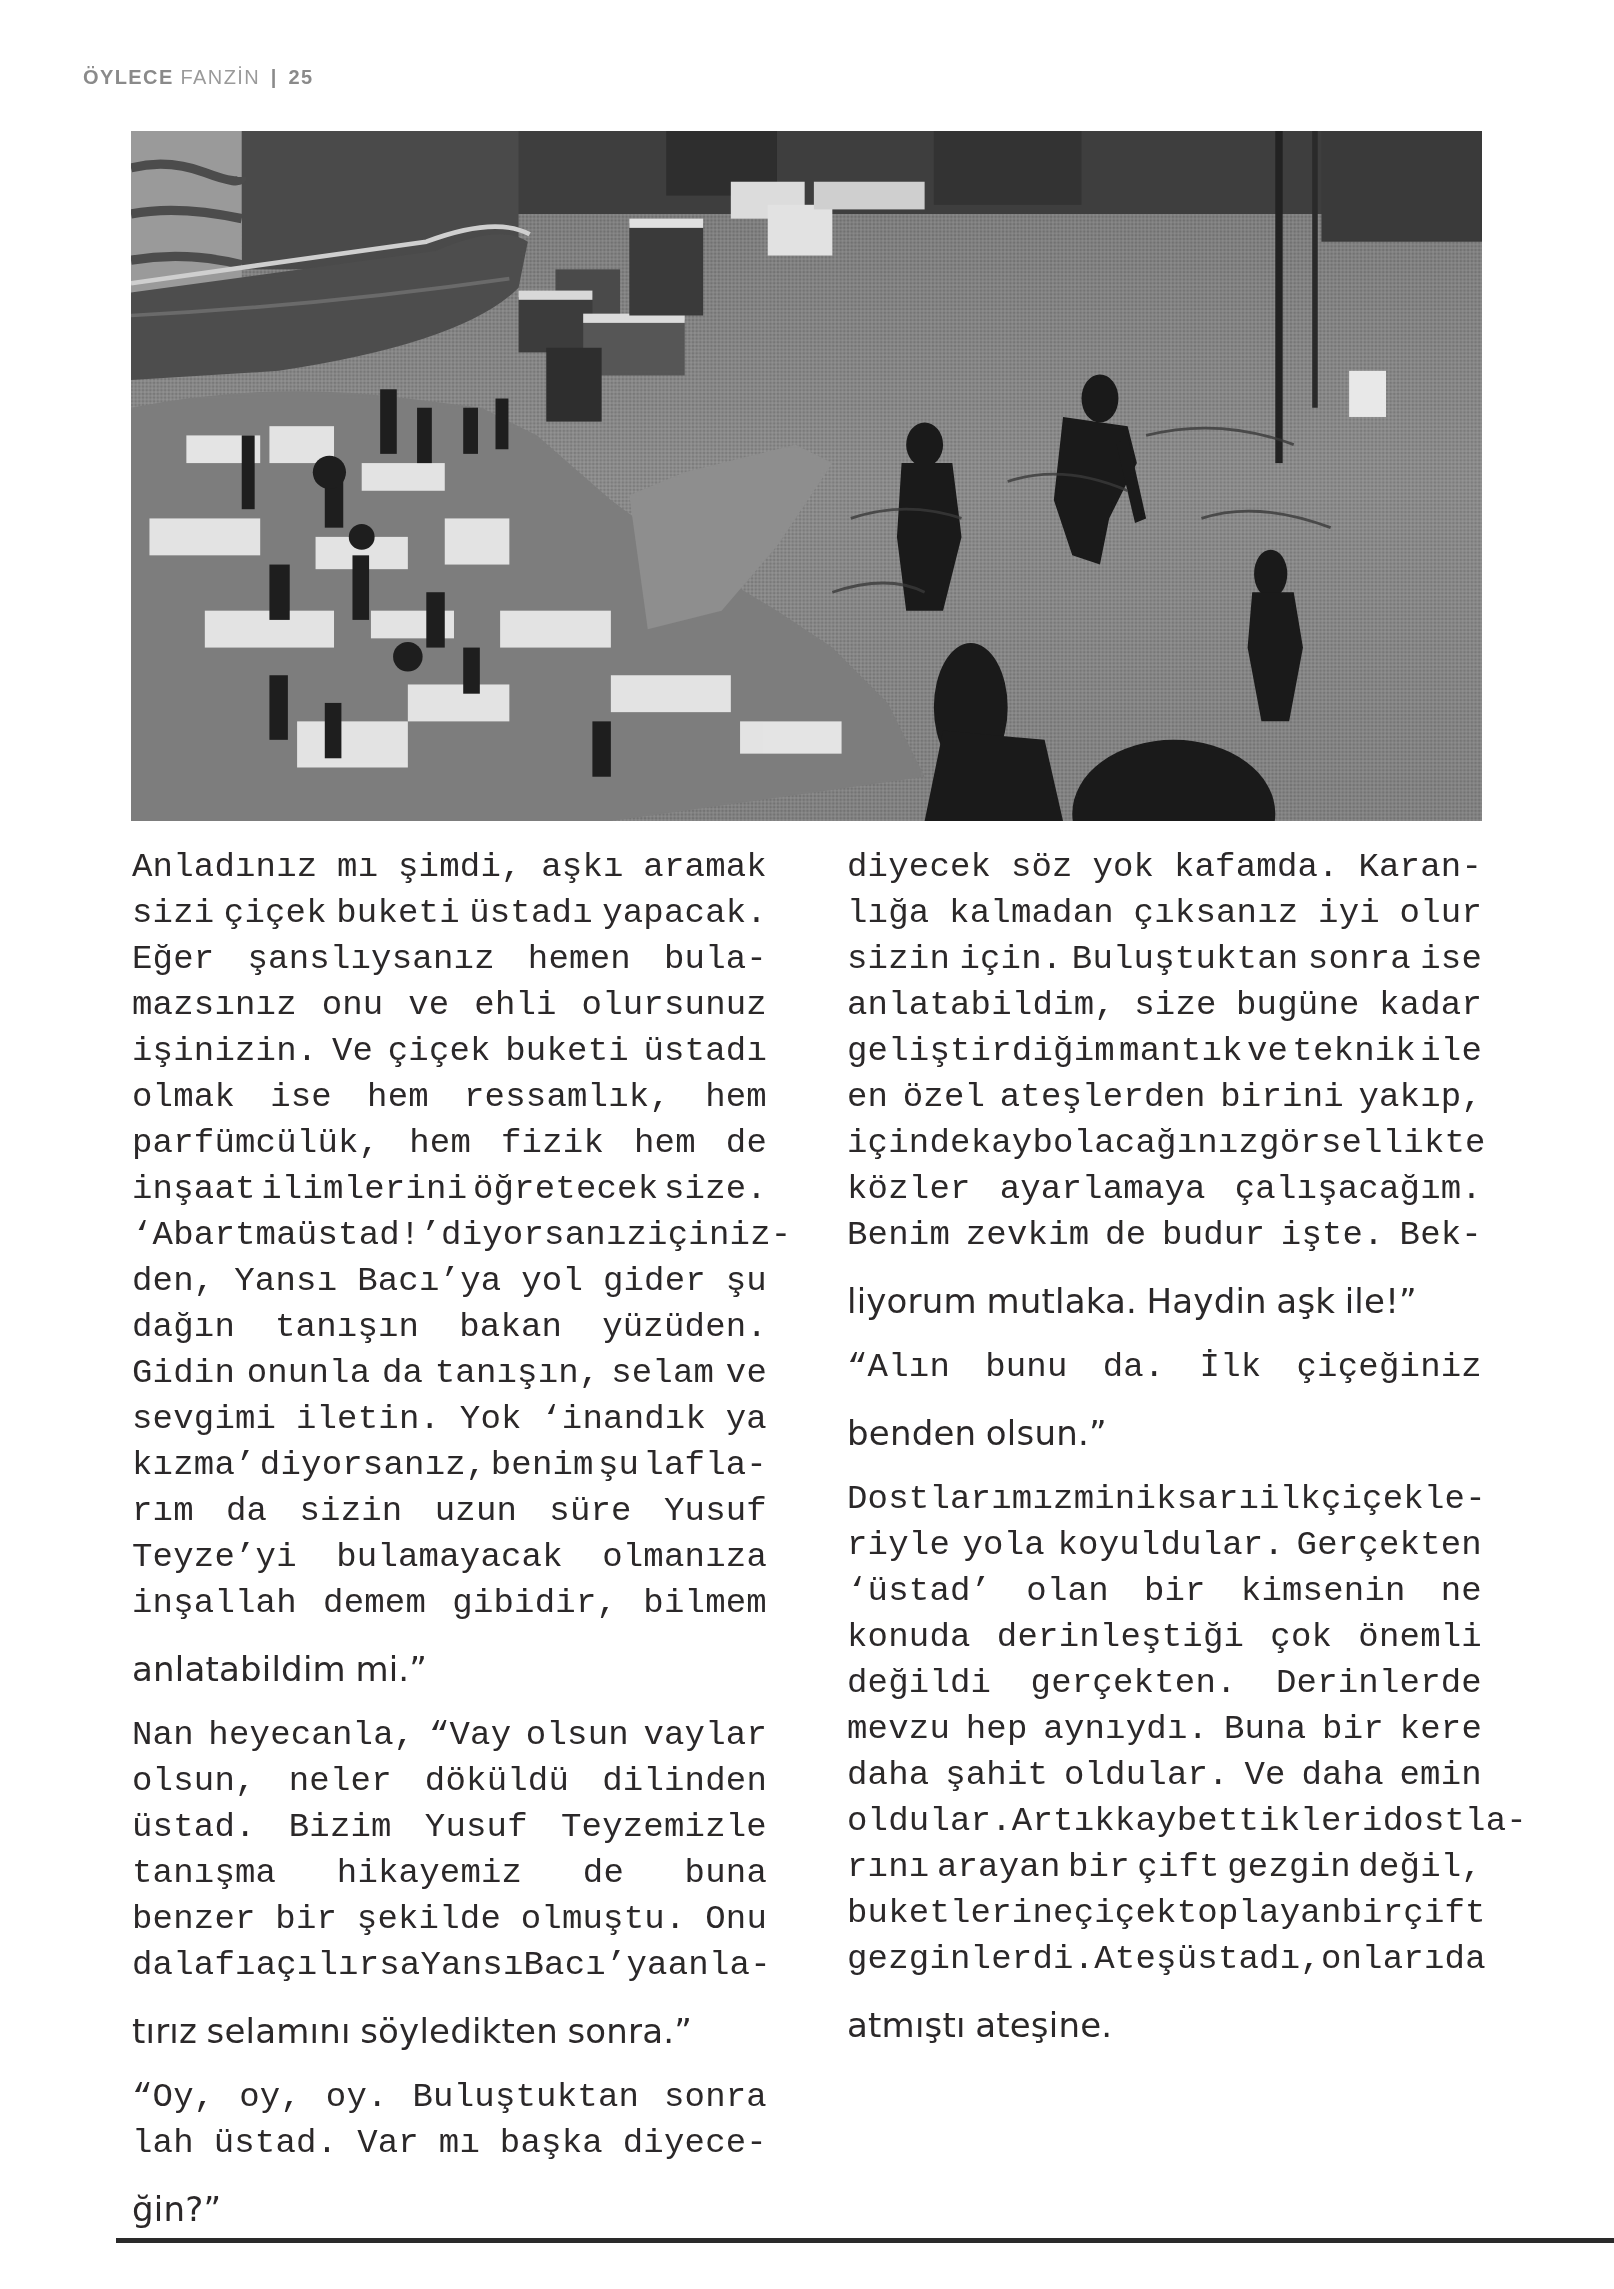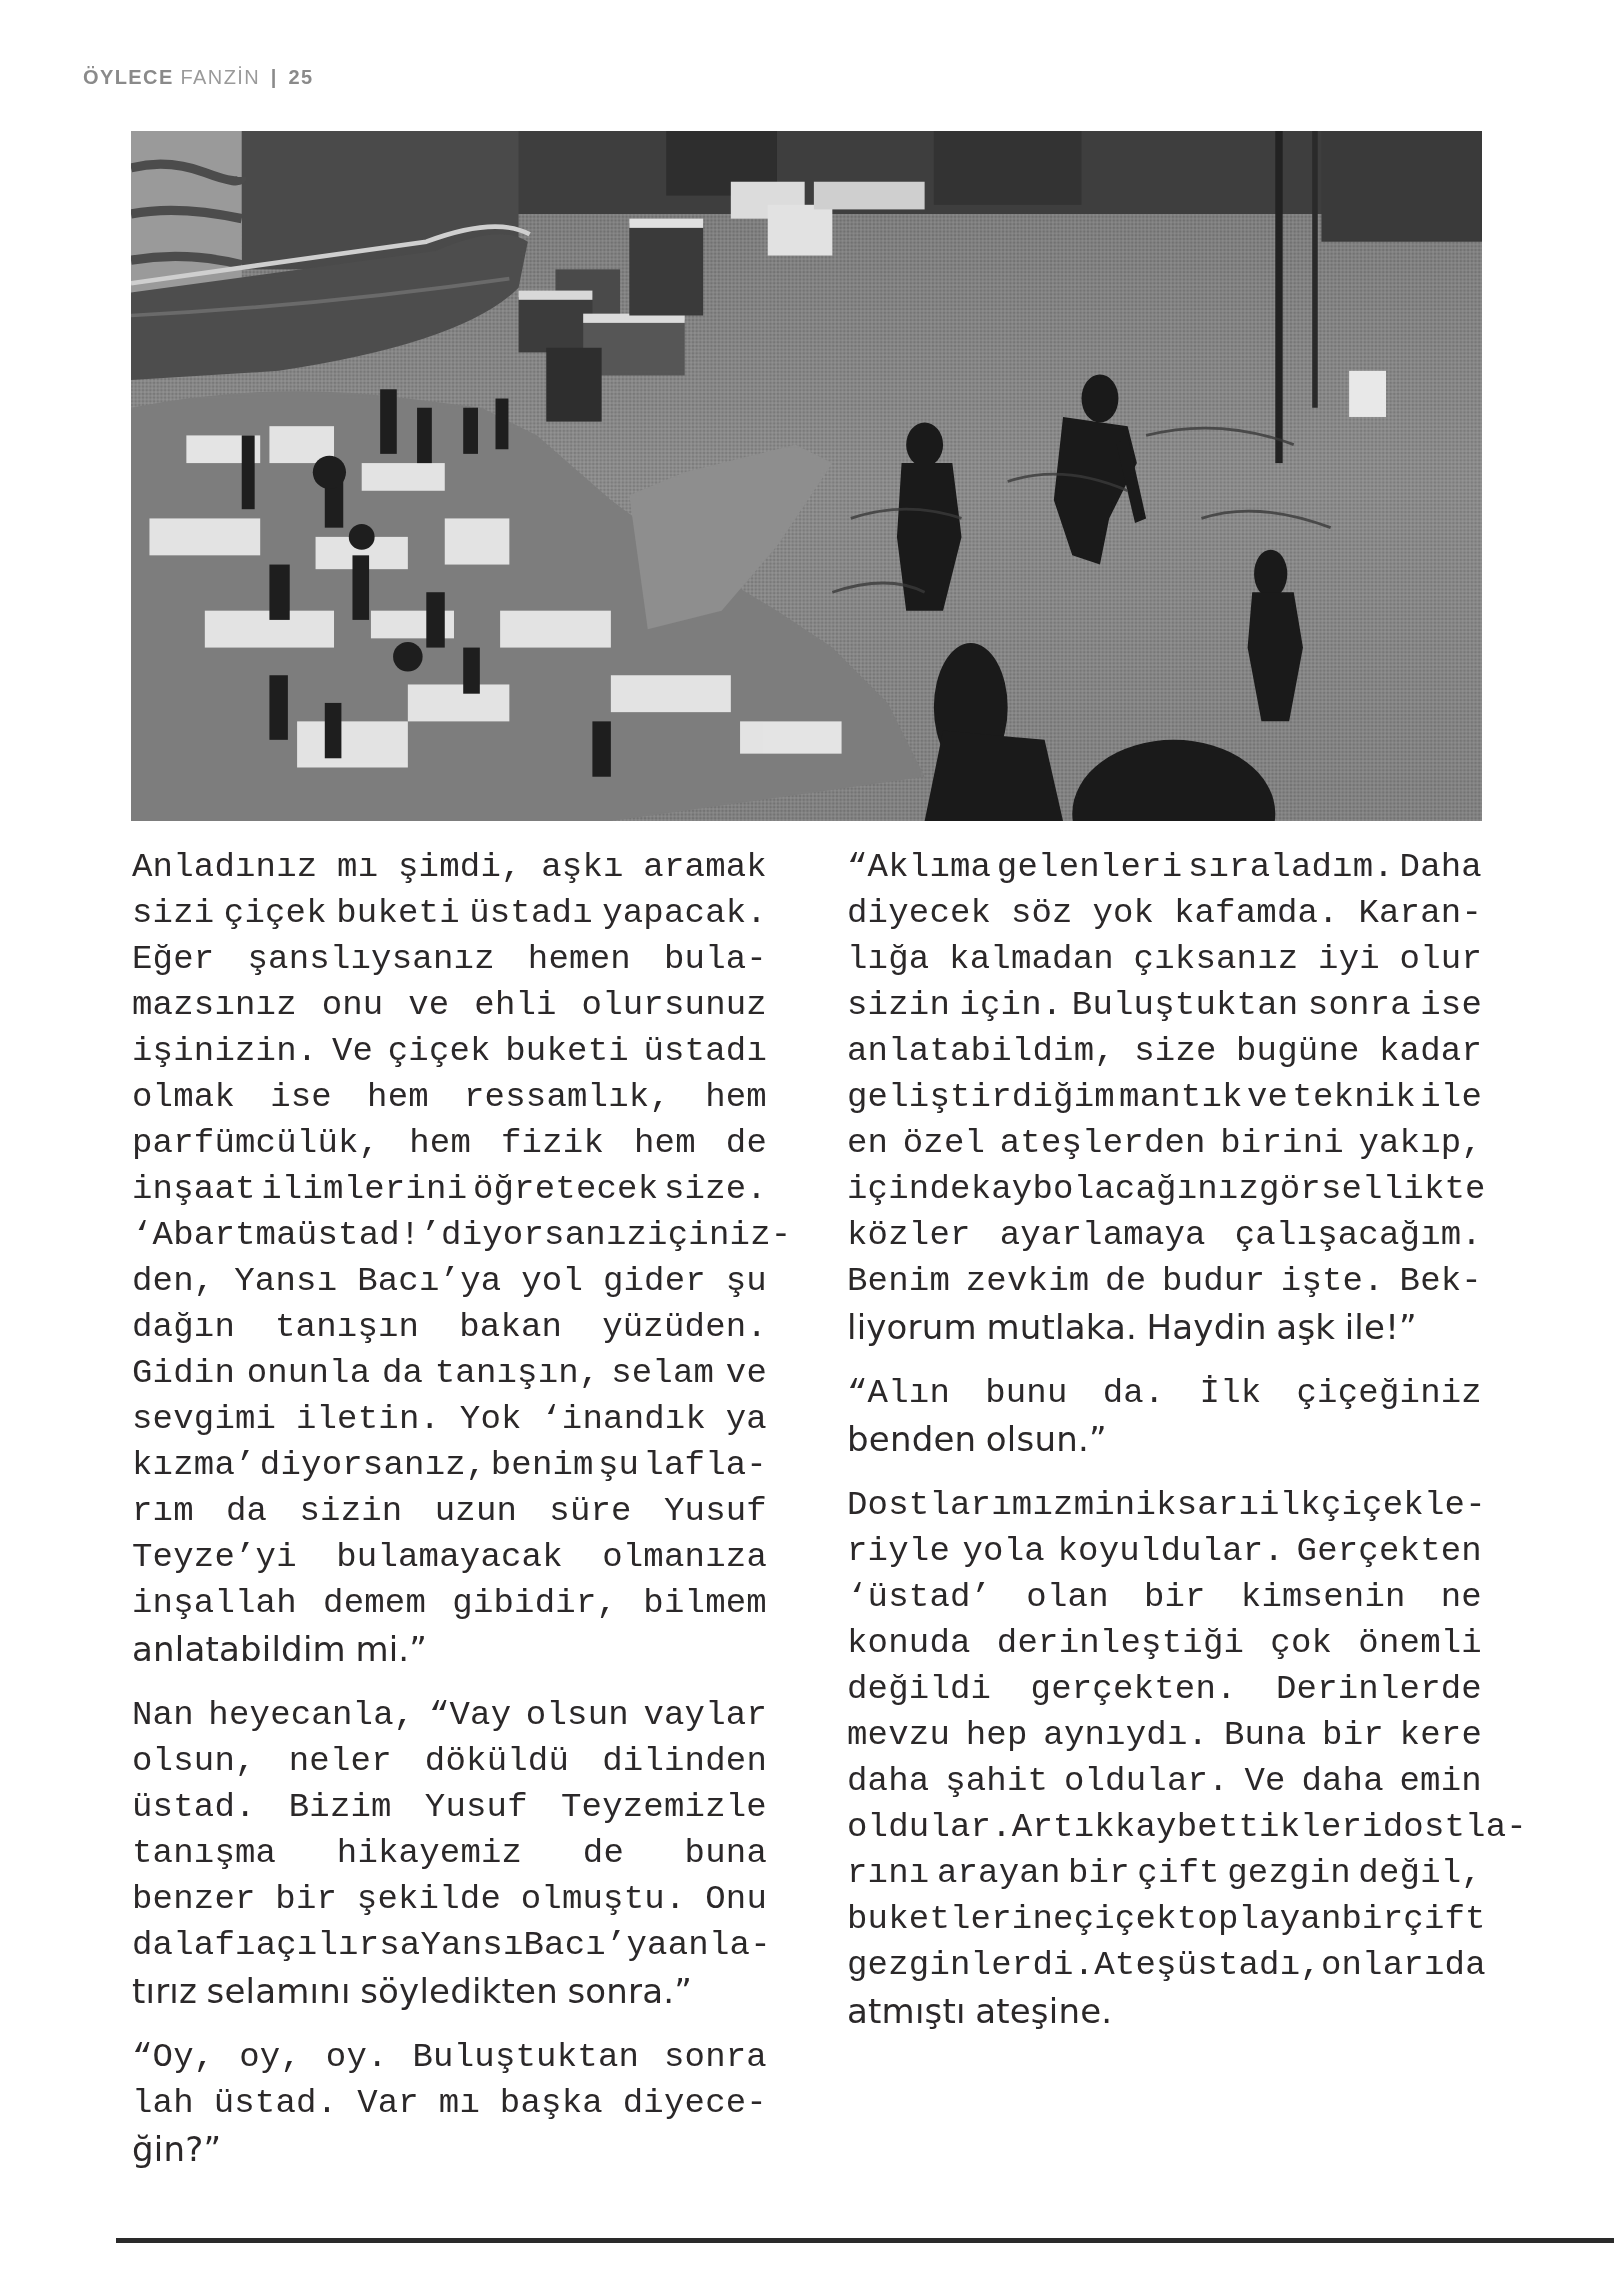--- a/index.html
+++ b/index.html
@@ -11,21 +11,21 @@
   .header .page { font-weight: bold; }
 
   .photo { position: absolute; left: 131px; top: 131px; width: 1351px; height: 690px; overflow: hidden; background: #7a7a7a; }
   .photo svg { display: block; width: 100%; height: 100%; }
 
   .col { position: absolute; top: 844px; width: 635px; }
   .col.left { left: 132px; }
   .col.right { left: 847px; }
   .para { margin: 0 0 20px 0; }
   .line { display: block; height: 46px; line-height: 46px; font-size: 34px; text-align: justify; text-align-last: justify; white-space: nowrap; overflow: visible; letter-spacing: 0.2px; font-family: "DejaVu Sans", sans-serif; font-weight: normal; color: #2b2829; }
-  .line.last { text-align-last: left; }
+  .line.last { text-align-last: left; margin-top: 20px; }
   .justified { display: flex; justify-content: space-between; font-family: Liberation Mono, monospace; }
   .ragged { display: block; }
   .ragged span + span { margin-left: 0.28em; }
 
   .bottom-rule { position: absolute; left: 116px; right: 0; top: 2238px; height: 4.6px; background: #2a2a2a; }
 </style>
 </head>
 <body>
 
 <div class="header">
@@ -320,26 +320,20 @@
         <span>mı</span>
         <span>başka</span>
         <span>diyece-</span>
       </span>
       <span class="line last ragged"><span>ğin?”</span></span>
     </div>
   </div>
 <div class="col right" id="right-col">
     <div class="para">
       <span class="line justified">
-        <span>“Aklıma</span>
-        <span>gelenleri</span>
-        <span>sıraladım.</span>
-        <span>Daha</span>
-      </span>
-      <span class="line justified">
         <span>diyecek</span>
         <span>söz</span>
         <span>yok</span>
         <span>kafamda.</span>
         <span>Karan-</span>
       </span>
       <span class="line justified">
         <span>lığa</span>
         <span>kalmadan</span>
         <span>çıksanız</span>

